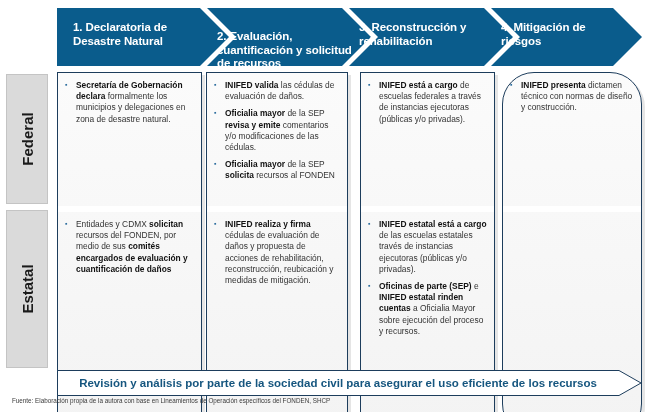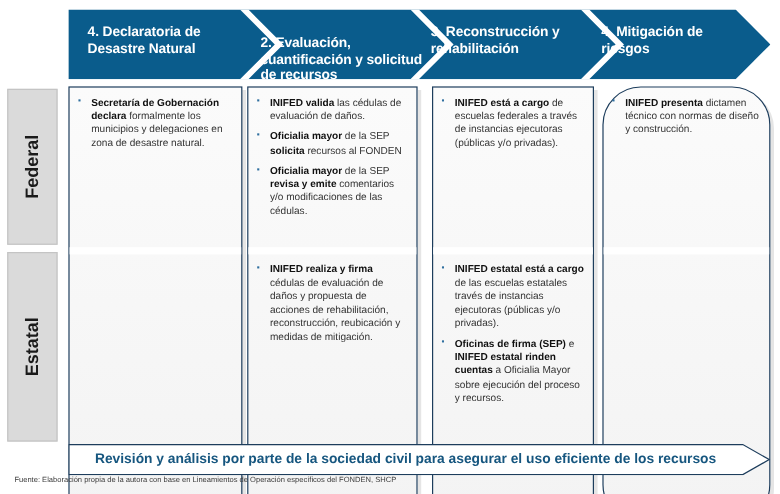--- a/index.html
+++ b/index.html
@@ -173,69 +173,74 @@
 
 <div id="diagram">
 
   <div class="phase-bar">
     <svg viewBox="0 0 585 58" preserveAspectRatio="none">
       <path d="M0,0 H556 L585,29 L556,58 H0 Z" fill="#0a5c8c"></path>
       <path d="M143,0 L172,29 L143,58 L150,58 L179,29 L150,0 Z" fill="#ffffff"></path>
       <path d="M285,0 L314,29 L285,58 L292,58 L321,29 L292,0 Z" fill="#ffffff"></path>
       <path d="M427,0 L456,29 L427,58 L434,58 L463,29 L434,0 Z" fill="#ffffff"></path>
     </svg>
-    <div class="phase-label p0">4. Declaratoria de Desastre Natural</div>
+    <div class="phase-label p0">1. Declaratoria de Desastre Natural</div>
     <div class="phase-label p1">2. Evaluación, cuantificación y solicitud de recursos</div>
     <div class="phase-label p2">3. Reconstrucción y rehabilitación</div>
     <div class="phase-label p3">4. Mitigación de riesgos</div>
   </div>
 
   <div class="row-label federal">
     <span class="txt">Federal</span>
   </div>
   <div class="row-label estatal">
     <span class="txt">Estatal</span>
   </div>
 
   <div class="col-box c0">
     <div class="cell federal">
       <ul class="bullets">
           <li><b>Secretaría de Gobernación declara</b> formalmente los municipios y delegaciones en zona de desastre natural.</li>
         </ul>
     </div>
     <div class="col-split"></div>
+    <div class="cell estatal">
+      <ul class="bullets">
+          <li>Entidades y CDMX <b>solicitan</b> recursos del FONDEN, por medio de sus <b>comités encargados de evaluación y cuantificación de daños</b></li>
+        </ul>
+    </div>
   </div>
 
   <div class="col-box c1">
     <div class="cell federal">
       <ul class="bullets">
           <li><b>INIFED valida</b> las cédulas de evaluación de daños.</li>
+          <li><b>Oficialia mayor</b> de la SEP <b>revisa y emite</b> comentarios y/o modificaciones de las cédulas.</li>
           <li><b>Oficialia mayor</b> de la SEP <b>solicita</b> recursos al FONDEN</li>
-          <li><b>Oficialia mayor</b> de la SEP <b>revisa y emite</b> comentarios y/o modificaciones de las cédulas.</li>
         </ul>
     </div>
     <div class="col-split"></div>
     <div class="cell estatal">
       <ul class="bullets">
           <li><b>INIFED realiza y firma</b> cédulas de evaluación de daños y propuesta de acciones de rehabilitación, reconstrucción, reubicación y medidas de mitigación.</li>
         </ul>
     </div>
   </div>
 
   <div class="col-box c2">
     <div class="cell federal">
       <ul class="bullets">
           <li><b>INIFED está a cargo</b> de escuelas federales a través de instancias ejecutoras (públicas y/o privadas).</li>
         </ul>
     </div>
     <div class="col-split"></div>
     <div class="cell estatal">
       <ul class="bullets">
           <li><b>INIFED estatal está a cargo</b> de las escuelas estatales través de instancias ejecutoras (públicas y/o privadas).</li>
-          <li><b>Oficinas de firma (SEP)</b> e <b>INIFED estatal rinden cuentas</b> a Oficialia Mayor sobre ejecución del proceso y recursos.</li>
+          <li><b>Oficinas de parte (SEP)</b> e <b>INIFED estatal rinden cuentas</b> a Oficialia Mayor sobre ejecución del proceso y recursos.</li>
         </ul>
     </div>
   </div>
 
   <div class="col-box c3">
     <div class="cell federal">
       <ul class="bullets">
           <li><b>INIFED presenta</b> dictamen técnico con normas de diseño y construcción.</li>
         </ul>
     </div>

